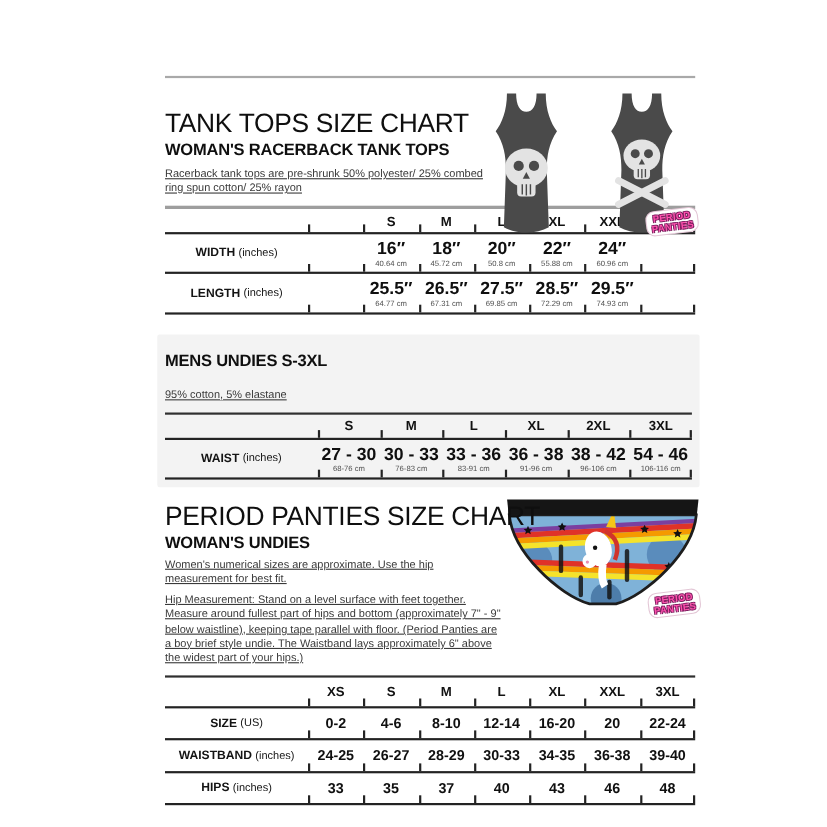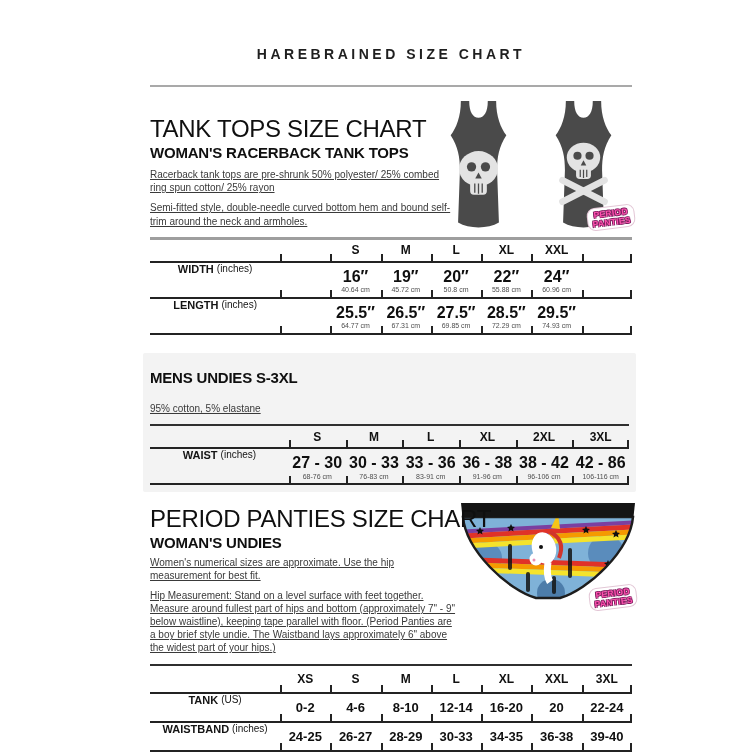--- a/index.html
+++ b/index.html
@@ -34,39 +34,38 @@
     text-shadow: 0.8px 0.8px 0 #7d1d5e, -0.8px -0.8px 0 #7d1d5e, 0.8px -0.8px 0 #7d1d5e, -0.8px 0.8px 0 #7d1d5e; }
   .tank-art .pp-logo { right: -4px; bottom: 2px; }
   .panties-art .pp-logo { right: 4px; bottom: 2px; }
 
   
   .sc-table { margin-top: 9px; width: 100%; }
   .sc-table.gray-top { border-top: 3px solid #9e9e9e; }
   .sc-table.dark-top { border-top: 2px solid #2f2f2f; }
   .t-row { display: flex; align-items: stretch; border-bottom: 2px solid #232323; }
   .t-row.t-head { height: 23px; }
-  .t-label { width: 27%; display: flex; align-items: flex-start; justify-content: center; font-size: 10px; color: #141414; gap: 3px; }
+  .t-label { width: 27%; display: flex; align-items: center; justify-content: center; font-size: 10px; color: #141414; gap: 3px; }
   .sec-boxer .t-label { width: 29%; }
   .t-label b { font-size: 11px; font-weight: 900; }
   .vc { flex: 1; position: relative; display: flex; flex-direction: column; justify-content: flex-end; text-align: center; }
   .t-head .vc { justify-content: center; font-weight: 900; font-size: 12px; color: #111; }
   .vc::before { content: ''; position: absolute; left: 0; bottom: 0; width: 2px; height: 7px; background: #232323; }
   .vc:last-child::after { content: ''; position: absolute; right: 0; bottom: 0; width: 2px; height: 7px; background: #232323; }
   .v { font-weight: 900; font-size: 16px; line-height: 1.1; padding-top: 5px; color: #0f0f0f; }
   .cm { font-size: 7px; color: #4e4e4e; line-height: 1.5; padding-bottom: 1px; }
   .sc-table.big .t-row { min-height: 28px; }
   .sc-table.big .v { font-size: 13px; padding: 7px 0 6px; }
   .sc-table:not(.big) .t-row:not(.t-head) { min-height: 29px; }
 </style>
 </head>
 <body>
 
 <div class="page">
 
-  <h1 class="main-title">HAREBRAINED SIZE CHART</h1>
   <div class="page-divider"></div>
 
   <section class="sec sec-tank">
     <div class="tank-art">
       <svg viewBox="0 0 100 140">
         <path d="M31,1 L40,1 C40,13 44,19 50,19 C56,19 60,13 60,1 L69,1 C69,18 74,30 80,38 C72,50 70,62 70,76 L72,132 C60,139 40,139 28,132 L30,76 C30,62 28,50 20,38 C26,30 31,18 31,1 Z" fill="#4a4a4a"></path>
         <g>
           <ellipse cx="50" cy="74" rx="21" ry="19" fill="#e3e3e3"></ellipse>
           <rect x="41" y="88" width="18" height="14" rx="4" fill="#e3e3e3"></rect>
           <circle cx="42.5" cy="72" r="5" fill="#4a4a4a"></circle>
@@ -93,21 +92,20 @@
         </g>
       </svg>
       <div class="pp-logo">
         <span>PERIOD</span>
         <span>PANTIES</span>
       </div>
     </div>
     <h2>TANK TOPS SIZE CHART</h2>
     <h3>WOMAN'S RACERBACK TANK TOPS</h3>
     <p>Racerback tank tops are pre-shrunk 50% polyester/ 25% combed ring spun cotton/ 25% rayon</p>
-    <p>Semi-fitted style, double-needle curved bottom hem and bound self-trim around the neck and armholes.</p>
     <div class="sc-table gray-top">
         <div class="t-row t-head">
           <div class="t-label"></div>
           <div class="vc sp"></div>
           <div class="vc">S</div>
           <div class="vc">M</div>
           <div class="vc">L</div>
           <div class="vc">XL</div>
           <div class="vc">XXL</div>
           <div class="vc sp"></div>
@@ -116,21 +114,21 @@
           <div class="t-label">
             <b>WIDTH</b>
             <span>(inches)</span>
           </div>
           <div class="vc sp"></div>
           <div class="vc">
             <div class="v">16″</div>
             <div class="cm">40.64 cm</div>
           </div>
           <div class="vc">
-            <div class="v">19″</div>
+            <div class="v">18″</div>
             <div class="cm">45.72 cm</div>
           </div>
           <div class="vc">
             <div class="v">20″</div>
             <div class="cm">50.8 cm</div>
           </div>
           <div class="vc">
             <div class="v">22″</div>
             <div class="cm">55.88 cm</div>
           </div>
@@ -203,21 +201,21 @@
           </div>
           <div class="vc">
             <div class="v">36 - 38</div>
             <div class="cm">91-96 cm</div>
           </div>
           <div class="vc">
             <div class="v">38 - 42</div>
             <div class="cm">96-106 cm</div>
           </div>
           <div class="vc">
-            <div class="v">42 - 86</div>
+            <div class="v">54 - 46</div>
             <div class="cm">106-116 cm</div>
           </div>
         </div>
       </div>
   </section>
 
   <section class="sec sec-panties">
     <div class="panties-art">
       <svg viewBox="0 0 184 112">
         <defs>
@@ -284,21 +282,21 @@
           <div class="vc">XS</div>
           <div class="vc">S</div>
           <div class="vc">M</div>
           <div class="vc">L</div>
           <div class="vc">XL</div>
           <div class="vc">XXL</div>
           <div class="vc">3XL</div>
         </div>
         <div class="t-row">
           <div class="t-label">
-            <b>TANK</b>
+            <b>SIZE</b>
             <span>(US)</span>
           </div>
           <div class="vc">
             <div class="v">0-2</div>
           </div>
           <div class="vc">
             <div class="v">4-6</div>
           </div>
           <div class="vc">
             <div class="v">8-10</div>

